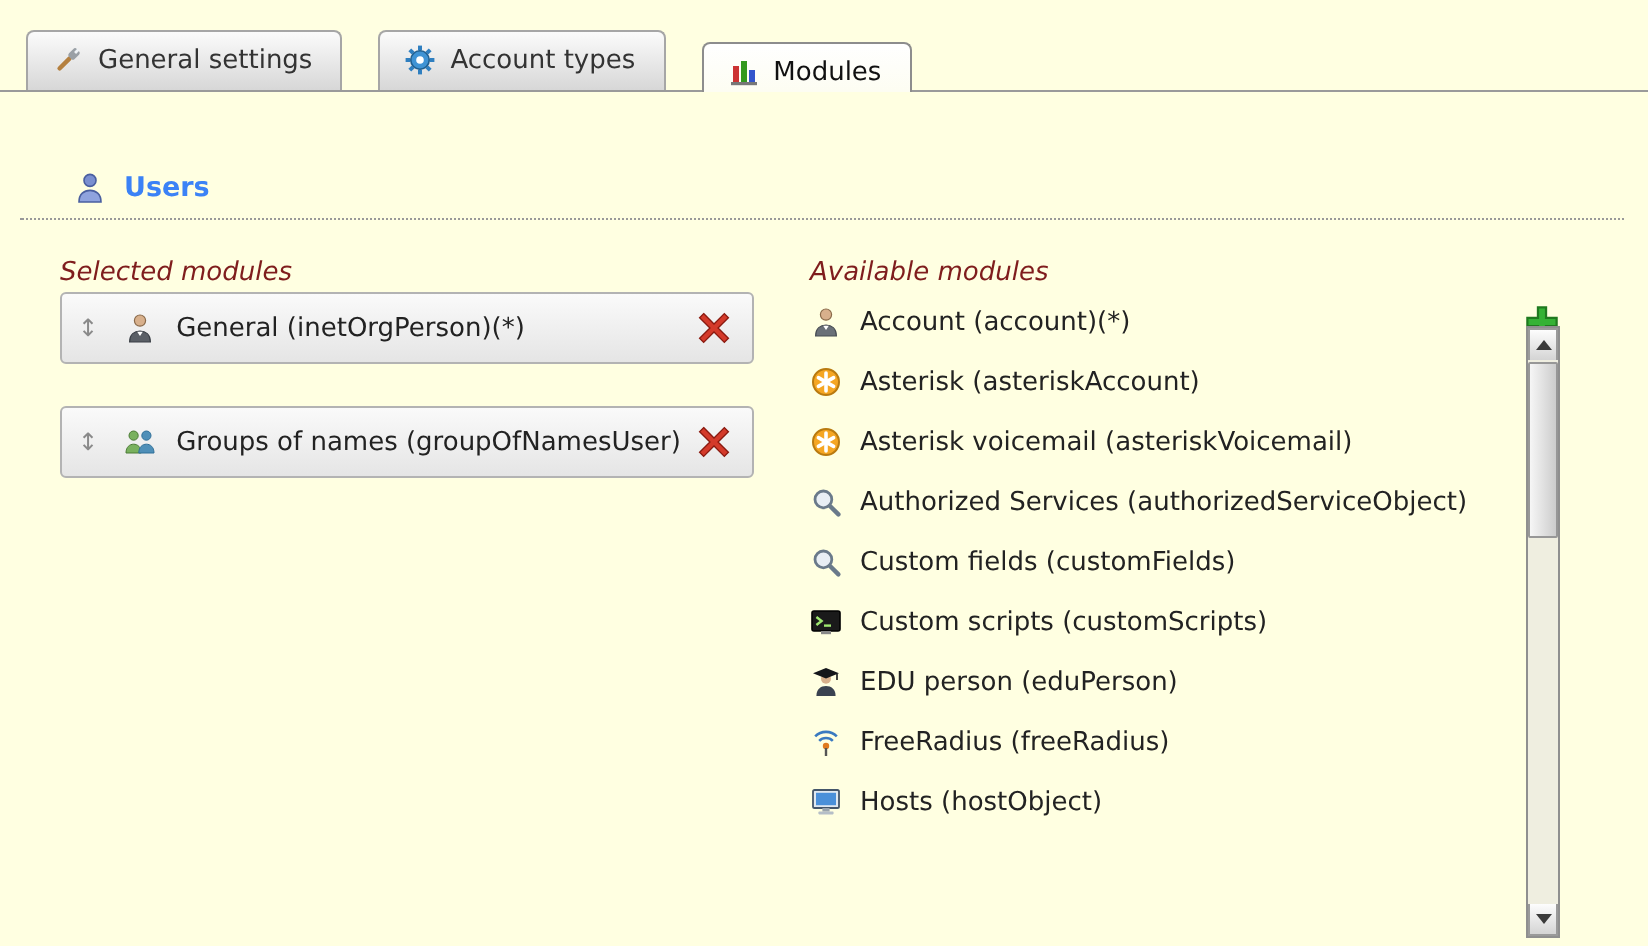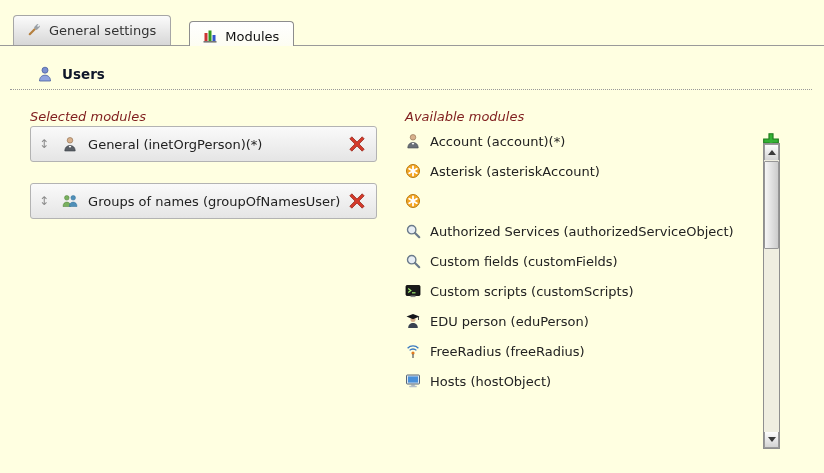--- a/index.html
+++ b/index.html
@@ -34,22 +34,22 @@
     padding-bottom: 2px; margin-bottom: -1px;
     border-color: #8d8d8d;
     z-index: 2; color: #111;
   }
   .icon16 { width: 16px; height: 16px; flex: 0 0 16px; display: inline-block; }
   .icon16 svg { width: 16px; height: 16px; display: block; }
 
   
   .section-row {
     display: flex; align-items: center; gap: 9px;
-    margin: 20px 0 0 37px;
-    font-weight: bold; font-size: 13.5px; color: #0f172a;
+    margin: 40px 0 0 37px;
+    font-weight: bold; font-size: 13.5px; color: #3b82f6;
   }
   .dotted-sep { border-bottom: 1px dotted #999; margin: 7px 12px 0 10px; height: 0; }
 
   
   .columns { display: flex; padding: 15px 10px 0 30px; }
   .left-col  { width: 347px; flex: 0 0 347px; }
   .right-col { width: 375px; flex: 0 0 375px; margin-left: 28px; position: relative; }
   .col-head { margin: 4px 0 2px 0; color: #7f1d1d; font-style: italic; }
 
   
@@ -112,20 +112,39 @@
           <g transform="rotate(45 8 8)">
             <rect x="6.9" y="6" width="2.2" height="9" rx="1" fill="#b5803f"></rect>
             <rect x="6" y="1" width="4" height="5.5" rx="1.2" fill="#9aa0a6"></rect>
             <rect x="7.3" y="0.6" width="1.4" height="2.4" fill="#eef2f6"></rect>
           </g>
         </svg>
     </span>
     <span>General settings</span>
   </div>
 
+  <div class="tab">
+    <span class="icon16">
+      <svg viewBox="0 0 16 16">
+          <g stroke="#2f7fc0" stroke-width="2">
+            <line x1="8" y1="0.8" x2="8" y2="3.2"></line>
+            <line x1="8" y1="12.8" x2="8" y2="15.2"></line>
+            <line x1="0.8" y1="8" x2="3.2" y2="8"></line>
+            <line x1="12.8" y1="8" x2="15.2" y2="8"></line>
+            <line x1="2.9" y1="2.9" x2="4.6" y2="4.6"></line>
+            <line x1="11.4" y1="11.4" x2="13.1" y2="13.1"></line>
+            <line x1="2.9" y1="13.1" x2="4.6" y2="11.4"></line>
+            <line x1="11.4" y1="4.6" x2="13.1" y2="2.9"></line>
+          </g>
+          <circle cx="8" cy="8" r="4.6" fill="#3f93d4" stroke="#1f5f90" stroke-width="0.8"></circle>
+          <circle cx="8" cy="8" r="1.9" fill="#fff"></circle>
+        </svg>
+    </span>
+    <span>Account types</span>
+  </div>
 
   <div class="tab active">
     <span class="icon16">
       <svg viewBox="0 0 16 16">
           <rect x="2.5" y="5" width="3" height="8" fill="#cc3333"></rect>
           <rect x="6.5" y="2.5" width="3" height="10.5" fill="#33991e"></rect>
           <rect x="10.5" y="7" width="3" height="6" fill="#3355cc"></rect>
           <rect x="1.5" y="13" width="13" height="1.6" fill="#777"></rect>
         </svg>
     </span>
@@ -233,20 +252,21 @@
         <span class="icon16">
           <svg viewBox="0 0 16 16">
               <circle cx="8" cy="8" r="6.5" fill="#f5a623" stroke="#b97a10" stroke-width="1"></circle>
               <g stroke="#fff" stroke-width="1.8" stroke-linecap="round">
                 <line x1="8" y1="3.5" x2="8" y2="12.5"></line>
                 <line x1="4.2" y1="5.8" x2="11.8" y2="10.2"></line>
                 <line x1="4.2" y1="10.2" x2="11.8" y2="5.8"></line>
               </g>
             </svg>
         </span>
+        <span class="avail-label">Asterisk voicemail (asteriskVoicemail)</span>
         <button class="add-btn">
           <svg viewBox="0 0 16 16">
               <path d="M6.2 1.5h3.6v4.7h4.7v3.6H9.8v4.7H6.2V9.8H1.5V6.2h4.7z" fill="#35b235" stroke="#1f7a1f" stroke-width="1"></path>
             </svg>
         </button>
       </div>
 
       <div class="avail-row">
         <span class="icon16">
           <svg viewBox="0 0 16 16">

